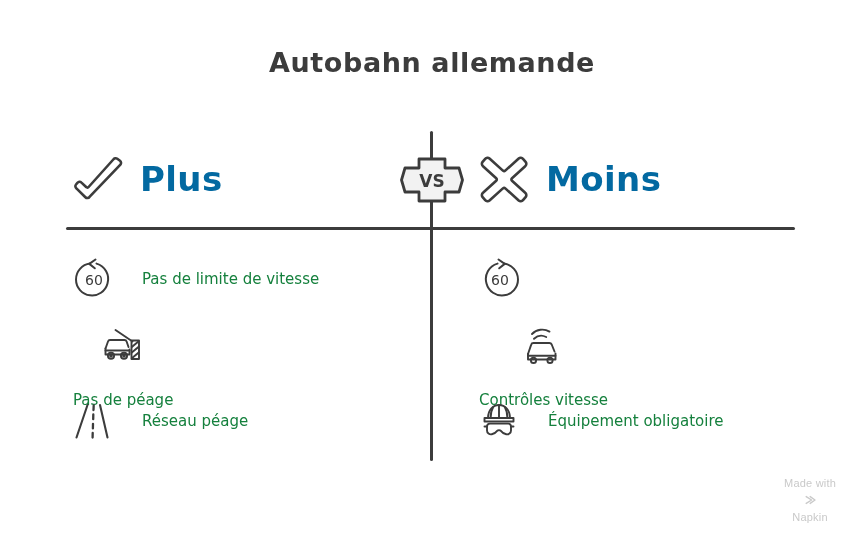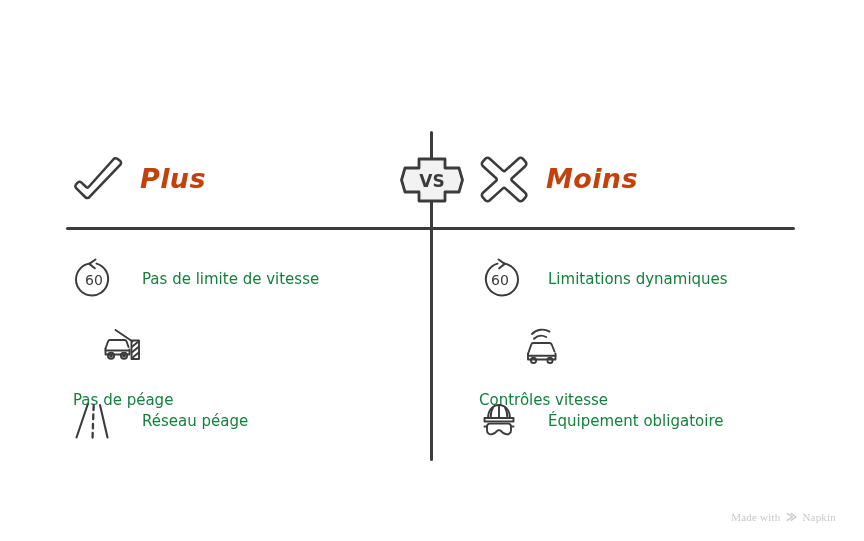--- a/index.html
+++ b/index.html
@@ -68,27 +68,26 @@
   .col-header.right { left: 476px; top: 152px; }
 
   .col-header .head-icon {
     width: 56px;
     height: 56px;
     flex: 0 0 56px;
     display: block;
   }
   .col-header .head-label {
     font-family: "DejaVu Sans", sans-serif;
-    font-size: 27px;
+    font-size: 34px;
     font-weight: 700;
     letter-spacing: 0.4px;
-    color: #c2410c;
+    color: #0369a1;
     line-height: 1;
     padding-bottom: 3px;
-    font-style: italic;
   }
 
   
   .vs-badge {
     position: absolute;
     left: 400px;
     top: 152px;
     width: 64px;
     height: 56px;
   }
@@ -125,36 +124,38 @@
   .row-2 { top: 395px; }
 
   
   .watermark {
     position: absolute;
     right: 28px;
     bottom: 18px;
     display: flex;
     align-items: center;
     gap: 5px;
-    font-family: Liberation Serif, serif;
+    font-family: Liberation Sans, sans-serif;
     font-size: 11px;
     color: #c9c9c9;
     letter-spacing: 0.2px;
+    flex-direction: column;
   }
   .watermark .mark-glyph {
     display: inline-block;
     width: 12px;
     height: 12px;
   }
 </style>
 </head>
 <body>
 
 <div id="canvas">
 
+  <div class="title">Autobahn allemande</div>
 
   <div class="h-line"></div>
   <div class="v-line"></div>
 
   <div class="col-header left">
     <span class="head-icon">
       <svg viewBox="0 0 56 56" width="56" height="56" fill="none" stroke="#3c3c3c" stroke-width="2.6" stroke-linecap="round" stroke-linejoin="round">
         <path d="M6 32.5 C5 33.6 5.2 35.4 6.4 36.4 L15.4 45.2 C16.6 46.4 18.6 46.2 19.5 44.9
                  L50.4 12.6 C51.4 11.4 51.2 9.6 50.0 8.7 L47.3 6.8 C46.0 5.9 44.2 6.2 43.3 7.5
                  L18.6 35.0 C18.0 35.7 17.0 35.8 16.4 35.2 L11.2 30.4 C10.2 29.4 8.5 29.6 7.6 30.7 Z"></path>
@@ -236,21 +237,20 @@
   <div class="col-right">
 
     <div class="item-row row-0">
       <span class="row-icon">
         <svg viewBox="0 0 42 42" width="42" height="42" fill="none" stroke="#3c3c3c" stroke-width="2" stroke-linecap="round" stroke-linejoin="round">
           <path d="M25 5.6 A16 16 0 1 1 7.5 25.5 A16 16 0 0 1 18.5 5.6"></path>
           <path d="M19.5 1.5 L25.7 5.9 L20.2 10.3"></path>
           <text x="21" y="27" text-anchor="middle" font-family="DejaVu Sans, sans-serif" font-size="14" stroke="none" fill="#3c3c3c">60</text>
         </svg>
       </span>
-      <span class="row-label">Limitations dynamiques</span>
     </div>
 
     <div class="item-row row-1">
       <span class="row-icon">
         <svg viewBox="0 0 42 42" width="42" height="42" fill="none" stroke="#3c3c3c" stroke-width="1.9" stroke-linecap="round" stroke-linejoin="round">
 
           <path d="M9.0 10.0 C13.5 5.2 21.0 4.2 26.5 7.6"></path>
           <path d="M11.0 14.8 C14.3 11.6 19.2 10.9 23.2 13.0"></path>
 
           <path d="M5.0 30.0 L8.2 20.6 C8.5 19.6 9.4 19.0 10.4 19.0 L26.4 19.0

